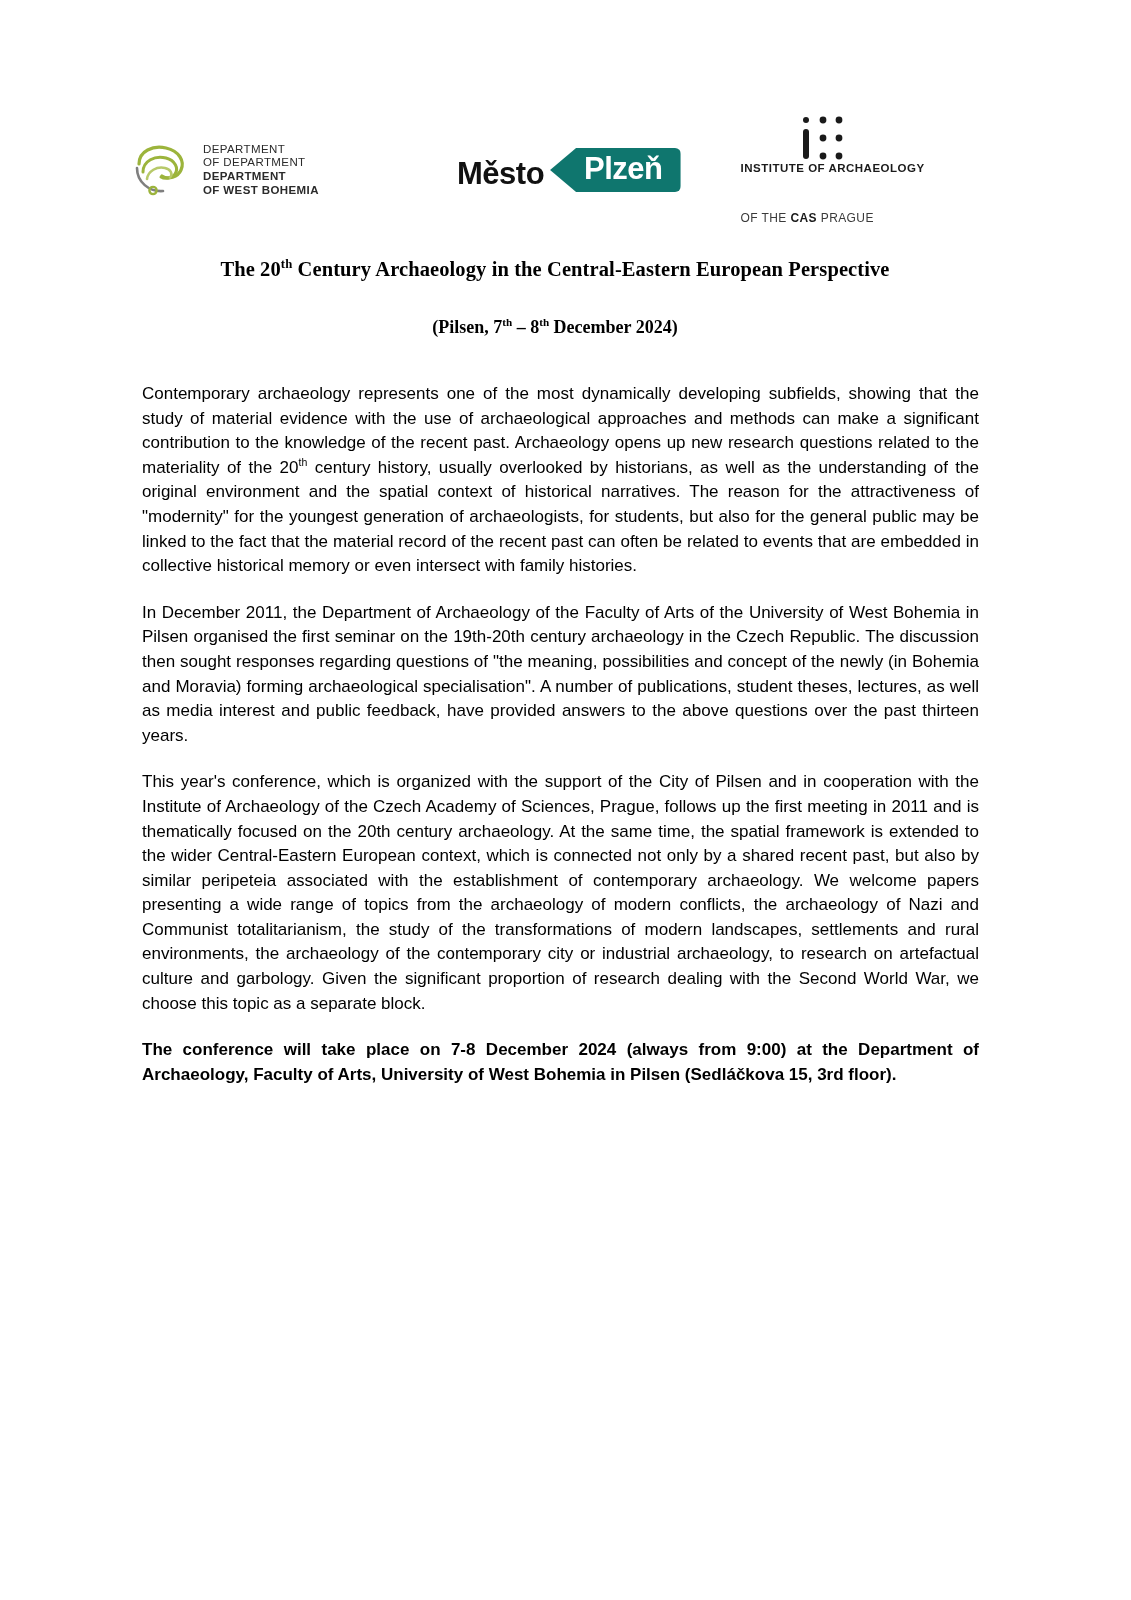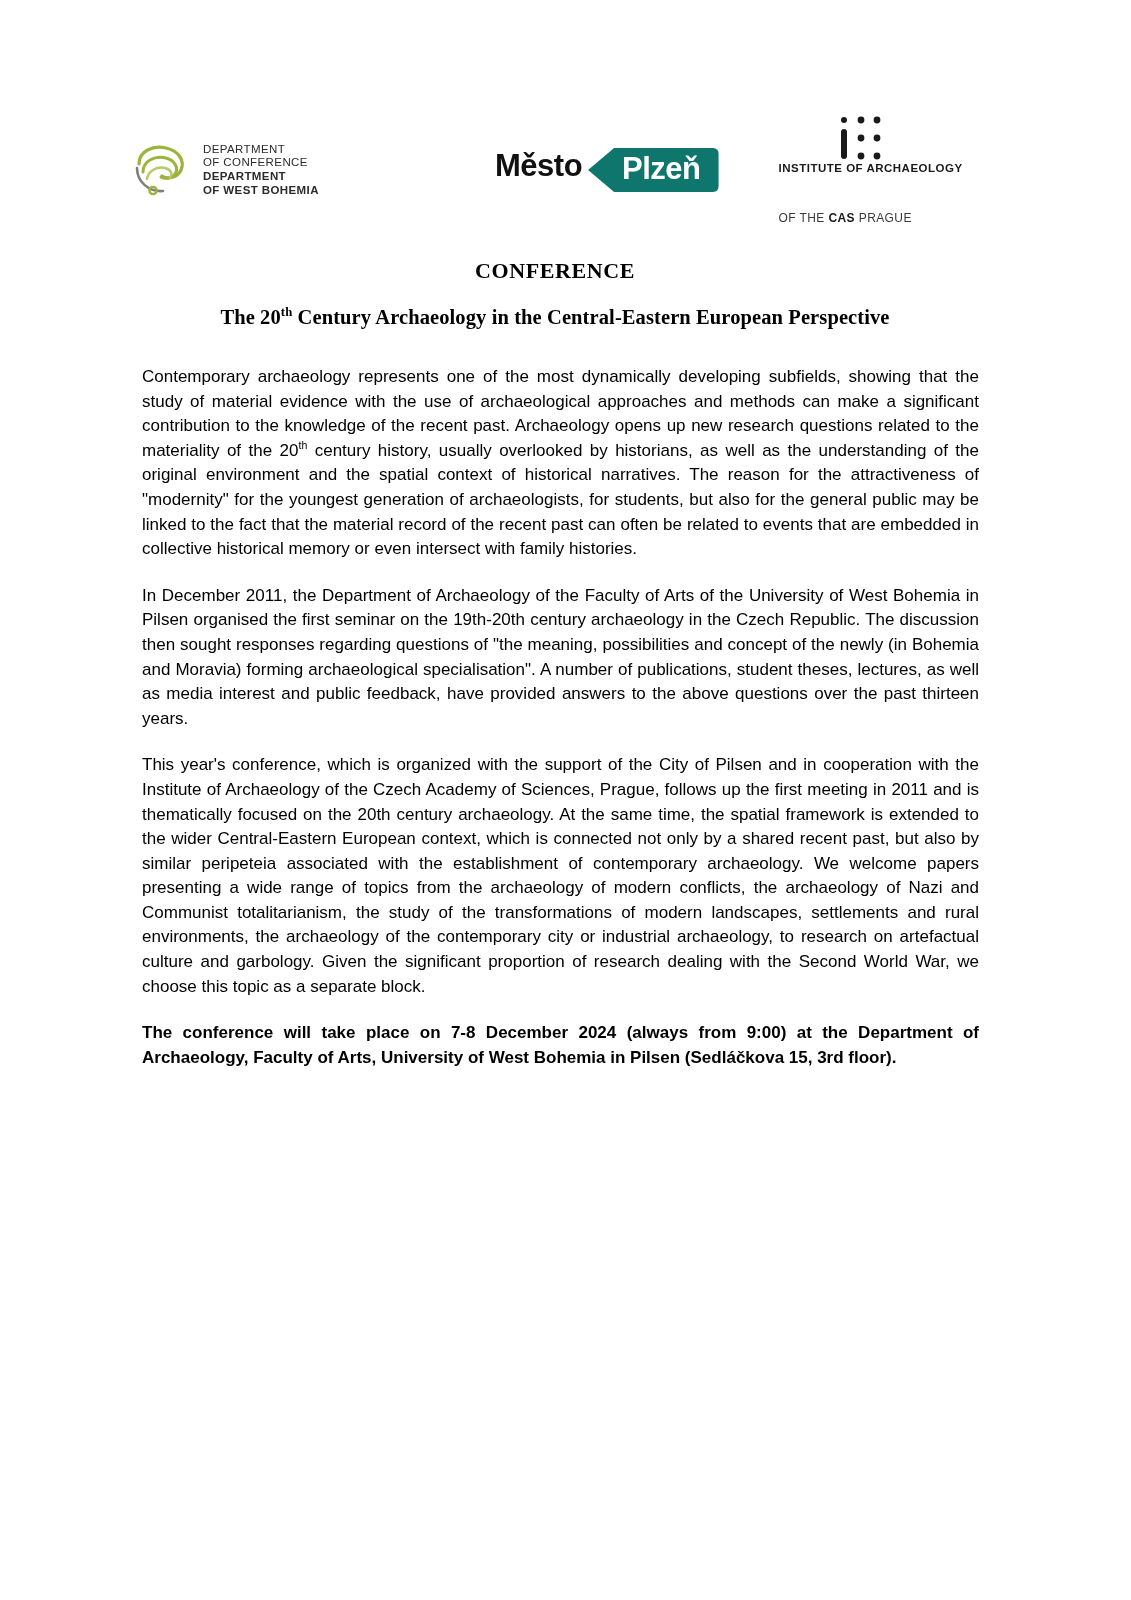--- a/index.html
+++ b/index.html
@@ -55,22 +55,22 @@
     line-height: 13.6px;
     letter-spacing: 0.4px;
     color: #2b2b2b;
   }
   .uwb-text .light { font-weight: 400; }
   .uwb-text .bold { font-weight: 700; }
 
   
   .logo-plzen {
     display: flex;
-    align-items: flex-start;
-    margin-left: 62px;
+    align-items: flex-end;
+    margin-left: 24px;
   }
   .plzen-word {
     font-family: "Liberation Sans", sans-serif;
     font-weight: 700;
     font-size: 31px;
     letter-spacing: -0.5px;
     color: #111111;
   }
   .plzen-badge {
     margin-left: 6px;
@@ -177,21 +177,21 @@
         <svg width="62" height="56" viewBox="0 0 62 56" xmlns="http://www.w3.org/2000/svg">
           <path d="M6 22 C6 9, 20 3, 33 6 C46 9, 52 19, 48 28 C45 35, 35 38, 29 34" fill="none" stroke="#9cb43c" stroke-width="3.2" stroke-linecap="round"></path>
           <path d="M10 30 C10 19, 22 13, 33 16 C42 18.5, 46 26, 42 32 C39 36.5, 32 37.5, 28 35" fill="none" stroke="#9cb43c" stroke-width="3" stroke-linecap="round"></path>
           <path d="M14 37 C15 29, 24 24, 32 26 C38 27.5, 40 32, 37 35.5" fill="none" stroke="#b7c96a" stroke-width="2.6" stroke-linecap="round"></path>
           <path d="M4 26 C4 40, 16 50, 30 49" fill="none" stroke="#7f7f7f" stroke-width="2.6" stroke-linecap="round"></path>
           <circle cx="20" cy="48.5" r="3.6" fill="none" stroke="#9cb43c" stroke-width="2.4"></circle>
         </svg>
       </div>
       <div class="uwb-text">
         <div class="light">DEPARTMENT</div>
-        <div class="light">OF CONFERENCE</div>
+        <div class="light">OF DEPARTMENT</div>
         <div class="bold">DEPARTMENT</div>
         <div class="bold">OF WEST BOHEMIA</div>
       </div>
     </div>
 
     <div class="logo-plzen">
       <span class="plzen-word">Město</span>
       <span class="plzen-badge">Plzeň</span>
     </div>
 
@@ -211,24 +211,24 @@
       <div class="cas-text">
         <div class="line1">INSTITUTE OF ARCHAEOLOGY</div>
         <div class="line2"><span>OF THE </span><b>CAS</b><span> PRAGUE</span></div>
       </div>
     </div>
 
   </div>
 
   <div class="doc-body">
 
-    <h1 class="conf-label">CONFERENCE</h1>
 
     <h2 class="conf-title"><span>The 20</span><sup>th</sup><span> Century Archaeology in the Central-Eastern European Perspective</span></h2>
 
+    <h3 class="conf-sub"><span>(Pilsen, 7</span><sup>th</sup><span> – 8</span><sup>th</sup><span> December 2024)</span></h3>
 
     <p class="para"><span>Contemporary archaeology represents one of the most dynamically developing subfields, showing that the study of material evidence with the use of archaeological approaches and methods can make a significant contribution to the knowledge of the recent past. Archaeology opens up new research questions related to the materiality of the 20</span><sup>th</sup><span> century history, usually overlooked by historians, as well as the understanding of the original environment and the spatial context of historical narratives. The reason for the attractiveness of "modernity" for the youngest generation of archaeologists, for students, but also for the general public may be linked to the fact that the material record of the recent past can often be related to events that are embedded in collective historical memory or even intersect with family histories.</span></p>
 
     <p class="para">In December 2011, the Department of Archaeology of the Faculty of Arts of the University of West Bohemia in Pilsen organised the first seminar on the 19th-20th century archaeology in the Czech Republic. The discussion then sought responses regarding questions of "the meaning, possibilities and concept of the newly (in Bohemia and Moravia) forming archaeological specialisation". A number of publications, student theses, lectures, as well as media interest and public feedback, have provided answers to the above questions over the past thirteen years.</p>
 
     <p class="para">This year's conference, which is organized with the support of the City of Pilsen and in cooperation with the Institute of Archaeology of the Czech Academy of Sciences, Prague, follows up the first meeting in 2011 and is thematically focused on the 20th century archaeology. At the same time, the spatial framework is extended to the wider Central-Eastern European context, which is connected not only by a shared recent past, but also by similar peripeteia associated with the establishment of contemporary archaeology. We welcome papers presenting a wide range of topics from the archaeology of modern conflicts, the archaeology of Nazi and Communist totalitarianism, the study of the transformations of modern landscapes, settlements and rural environments, the archaeology of the contemporary city or industrial archaeology, to research on artefactual culture and garbology. Given the significant proportion of research dealing with the Second World War, we choose this topic as a separate block.</p>
 
     <p class="para bold">The conference will take place on 7-8 December 2024 (always from 9:00) at the Department of Archaeology, Faculty of Arts, University of West Bohemia in Pilsen (Sedláčkova 15, 3rd floor).</p>
 
   </div>

